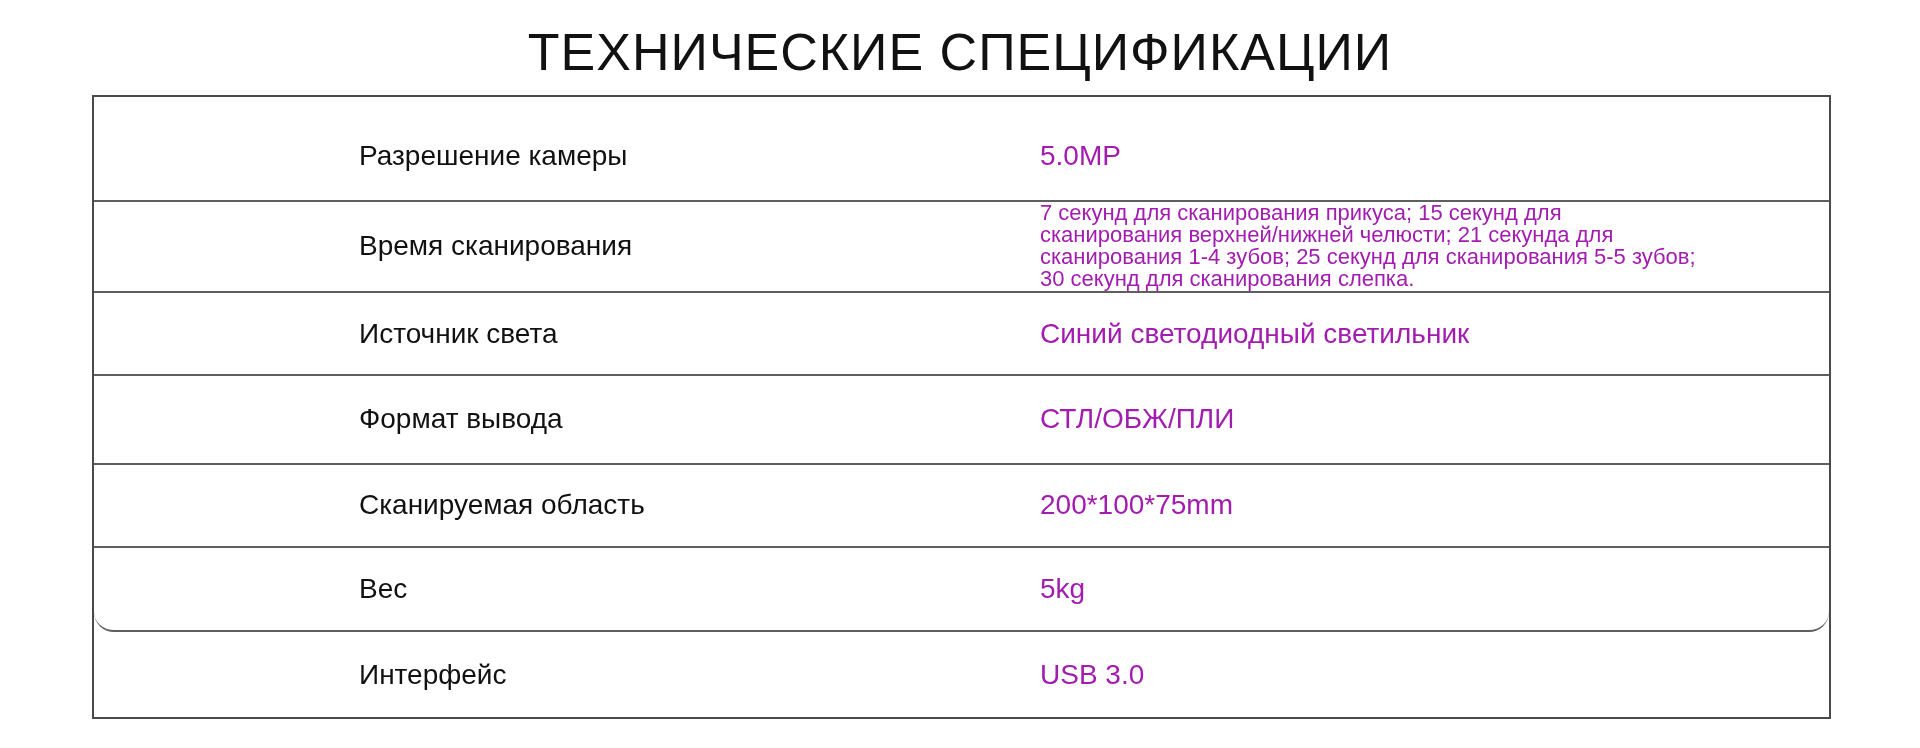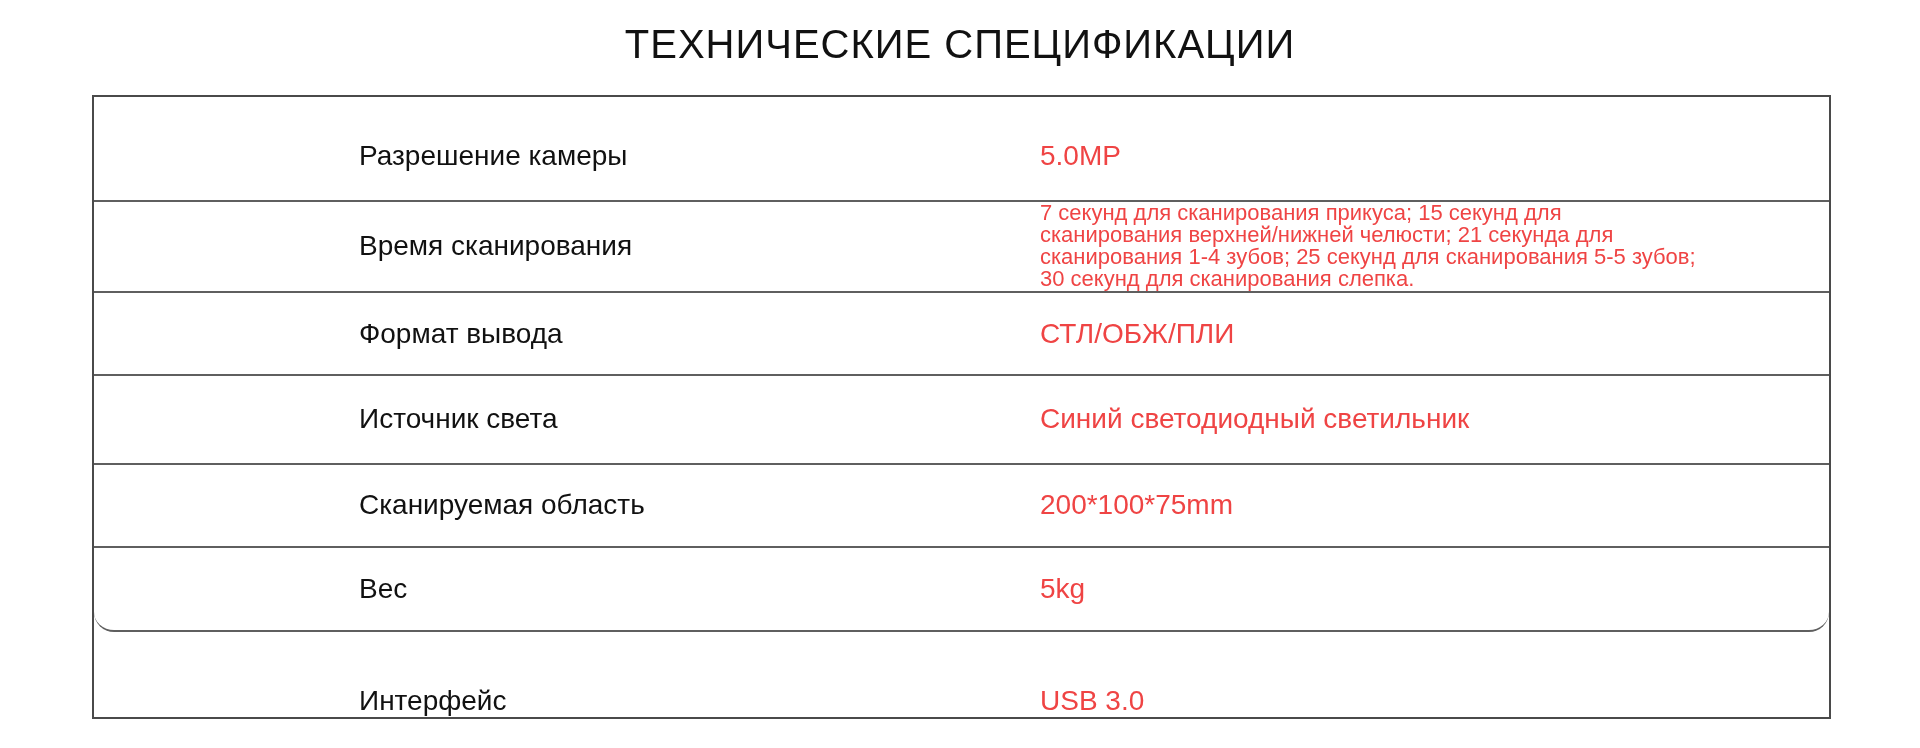--- a/index.html
+++ b/index.html
@@ -16,21 +16,21 @@
     width: 1920px;
     height: 748px;
     background: #ffffff;
   }
   .title {
     position: absolute;
     top: 22px;
     left: 0;
     width: 100%;
     text-align: center;
-    font-size: 40px;
+    font-size: 52px;
     font-weight: 400;
     letter-spacing: 1px;
     color: #111111;
     white-space: nowrap;
   }
   .spec-table {
     position: absolute;
     left: 92px;
     top: 95px;
     width: 1739px;
@@ -46,32 +46,32 @@
     border-bottom: 2px solid #5f5f5f;
   }
   .row:last-child { border-bottom: none; }
   
   .row:nth-child(1) { height: 92px; margin-top: 16px; }
   .row:nth-child(2) { height: 95px; }
   .row:nth-child(3) { height: 86px; }
   .row:nth-child(4) { height: 92px; }
   .row:nth-child(5) { height: 86px; justify-content: center; }
   .row:nth-child(6) { height: 88px; border-radius: 20px; }
-  .row:nth-child(7) { height: 88px; align-items: flex-end; }
+  .row:nth-child(7) { height: 88px; }
   .label {
     width: 946px;
     padding-left: 265px;
     font-size: 28px;
     color: #111111;
     flex-shrink: 0;
   }
   .value {
     flex: 1;
     font-size: 28px;
-    color: #ef4444;
+    color: #a21caf;
     padding-right: 40px;
   }
   .value.small {
     font-size: 22px;
     line-height: 22px;
   }
   .value-line { white-space: nowrap; }
 </style>
 </head>
 <body>
@@ -88,27 +88,27 @@
     <div class="label">Время сканирования</div>
     <div class="value small">
           <div class="value-line">7 секунд для сканирования прикуса; 15 секунд для</div>
           <div class="value-line">сканирования верхней/нижней челюсти; 21 секунда для</div>
           <div class="value-line">сканирования 1-4 зубов; 25 секунд для сканирования 5-5 зубов;</div>
           <div class="value-line">30 секунд для сканирования слепка.</div>
         </div>
   </div>
 
   <div class="row">
-    <div class="label">Формат вывода</div>
-    <div class="value">СТЛ/ОБЖ/ПЛИ</div>
+    <div class="label">Источник света</div>
+    <div class="value">Синий светодиодный светильник</div>
   </div>
 
   <div class="row">
-    <div class="label">Источник света</div>
-    <div class="value">Синий светодиодный светильник</div>
+    <div class="label">Формат вывода</div>
+    <div class="value">СТЛ/ОБЖ/ПЛИ</div>
   </div>
 
   <div class="row">
     <div class="label">Сканируемая область</div>
     <div class="value">200*100*75mm</div>
   </div>
 
   <div class="row">
     <div class="label">Вес</div>
     <div class="value">5kg</div>

